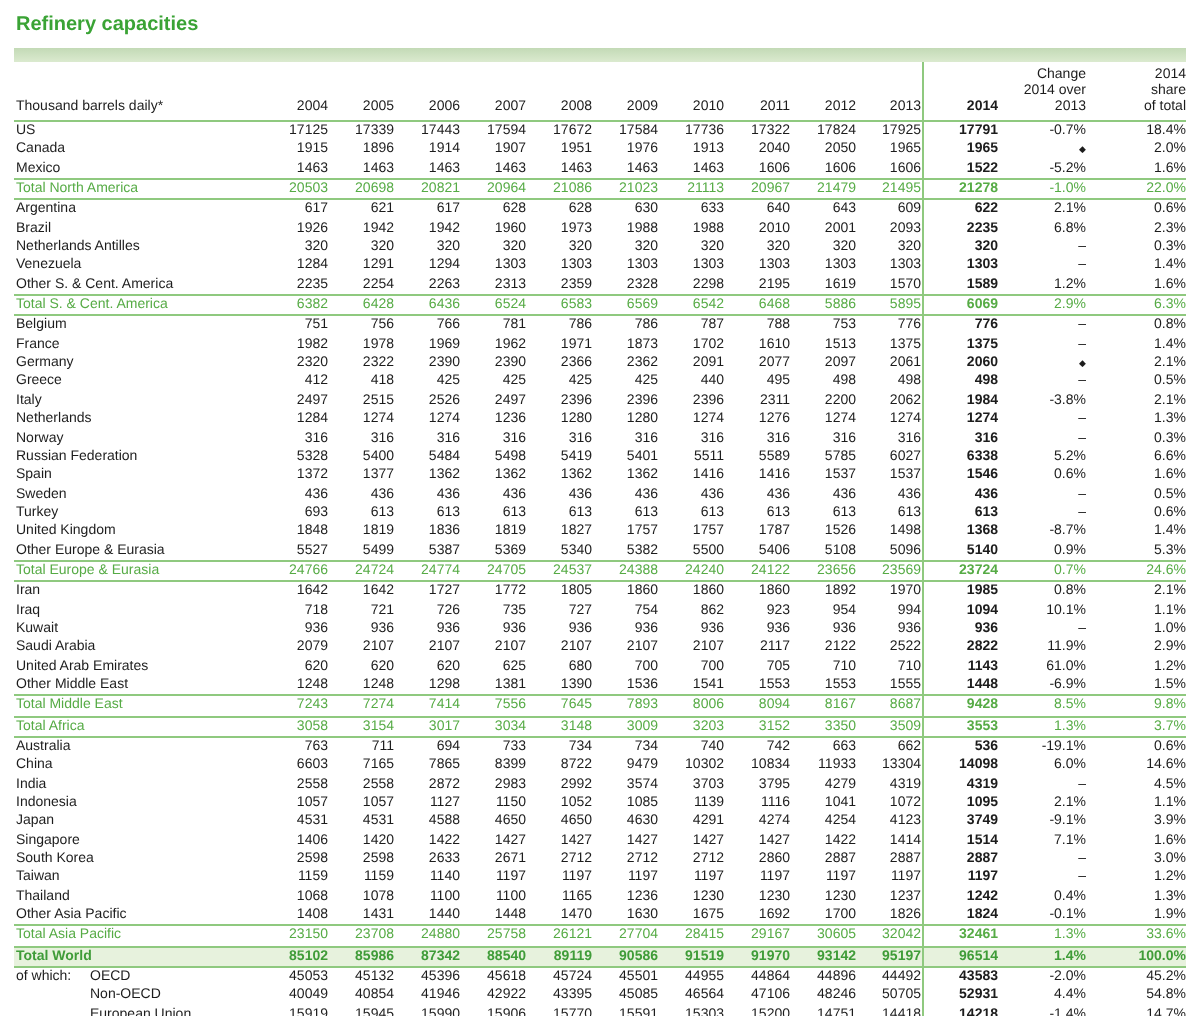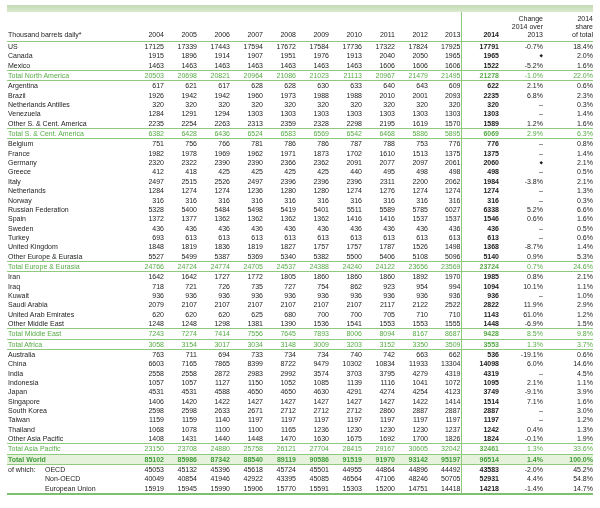--- a/index.html
+++ b/index.html
@@ -27,20 +27,21 @@
   tr.world{border-top:1px solid #8fc97f;border-bottom:1px solid #8fc97f;}
   tbody tr:last-child{border-bottom:2px solid #7dc06d;}
   td.sym{font-size:4.5px;}
   .prefix{display:inline-block;width:37px;}
   td.indent{padding-left:38px;}
 </style>
 </head>
 <body>
 
 <div class="page">
+  <div class="title">Refinery capacities</div>
   <div class="band"></div>
   <table>
     <colgroup>
       <col class="c-label">
       <col class="c-year">
         <col class="c-year">
         <col class="c-year">
         <col class="c-year">
         <col class="c-year">
       <col class="c-year">

